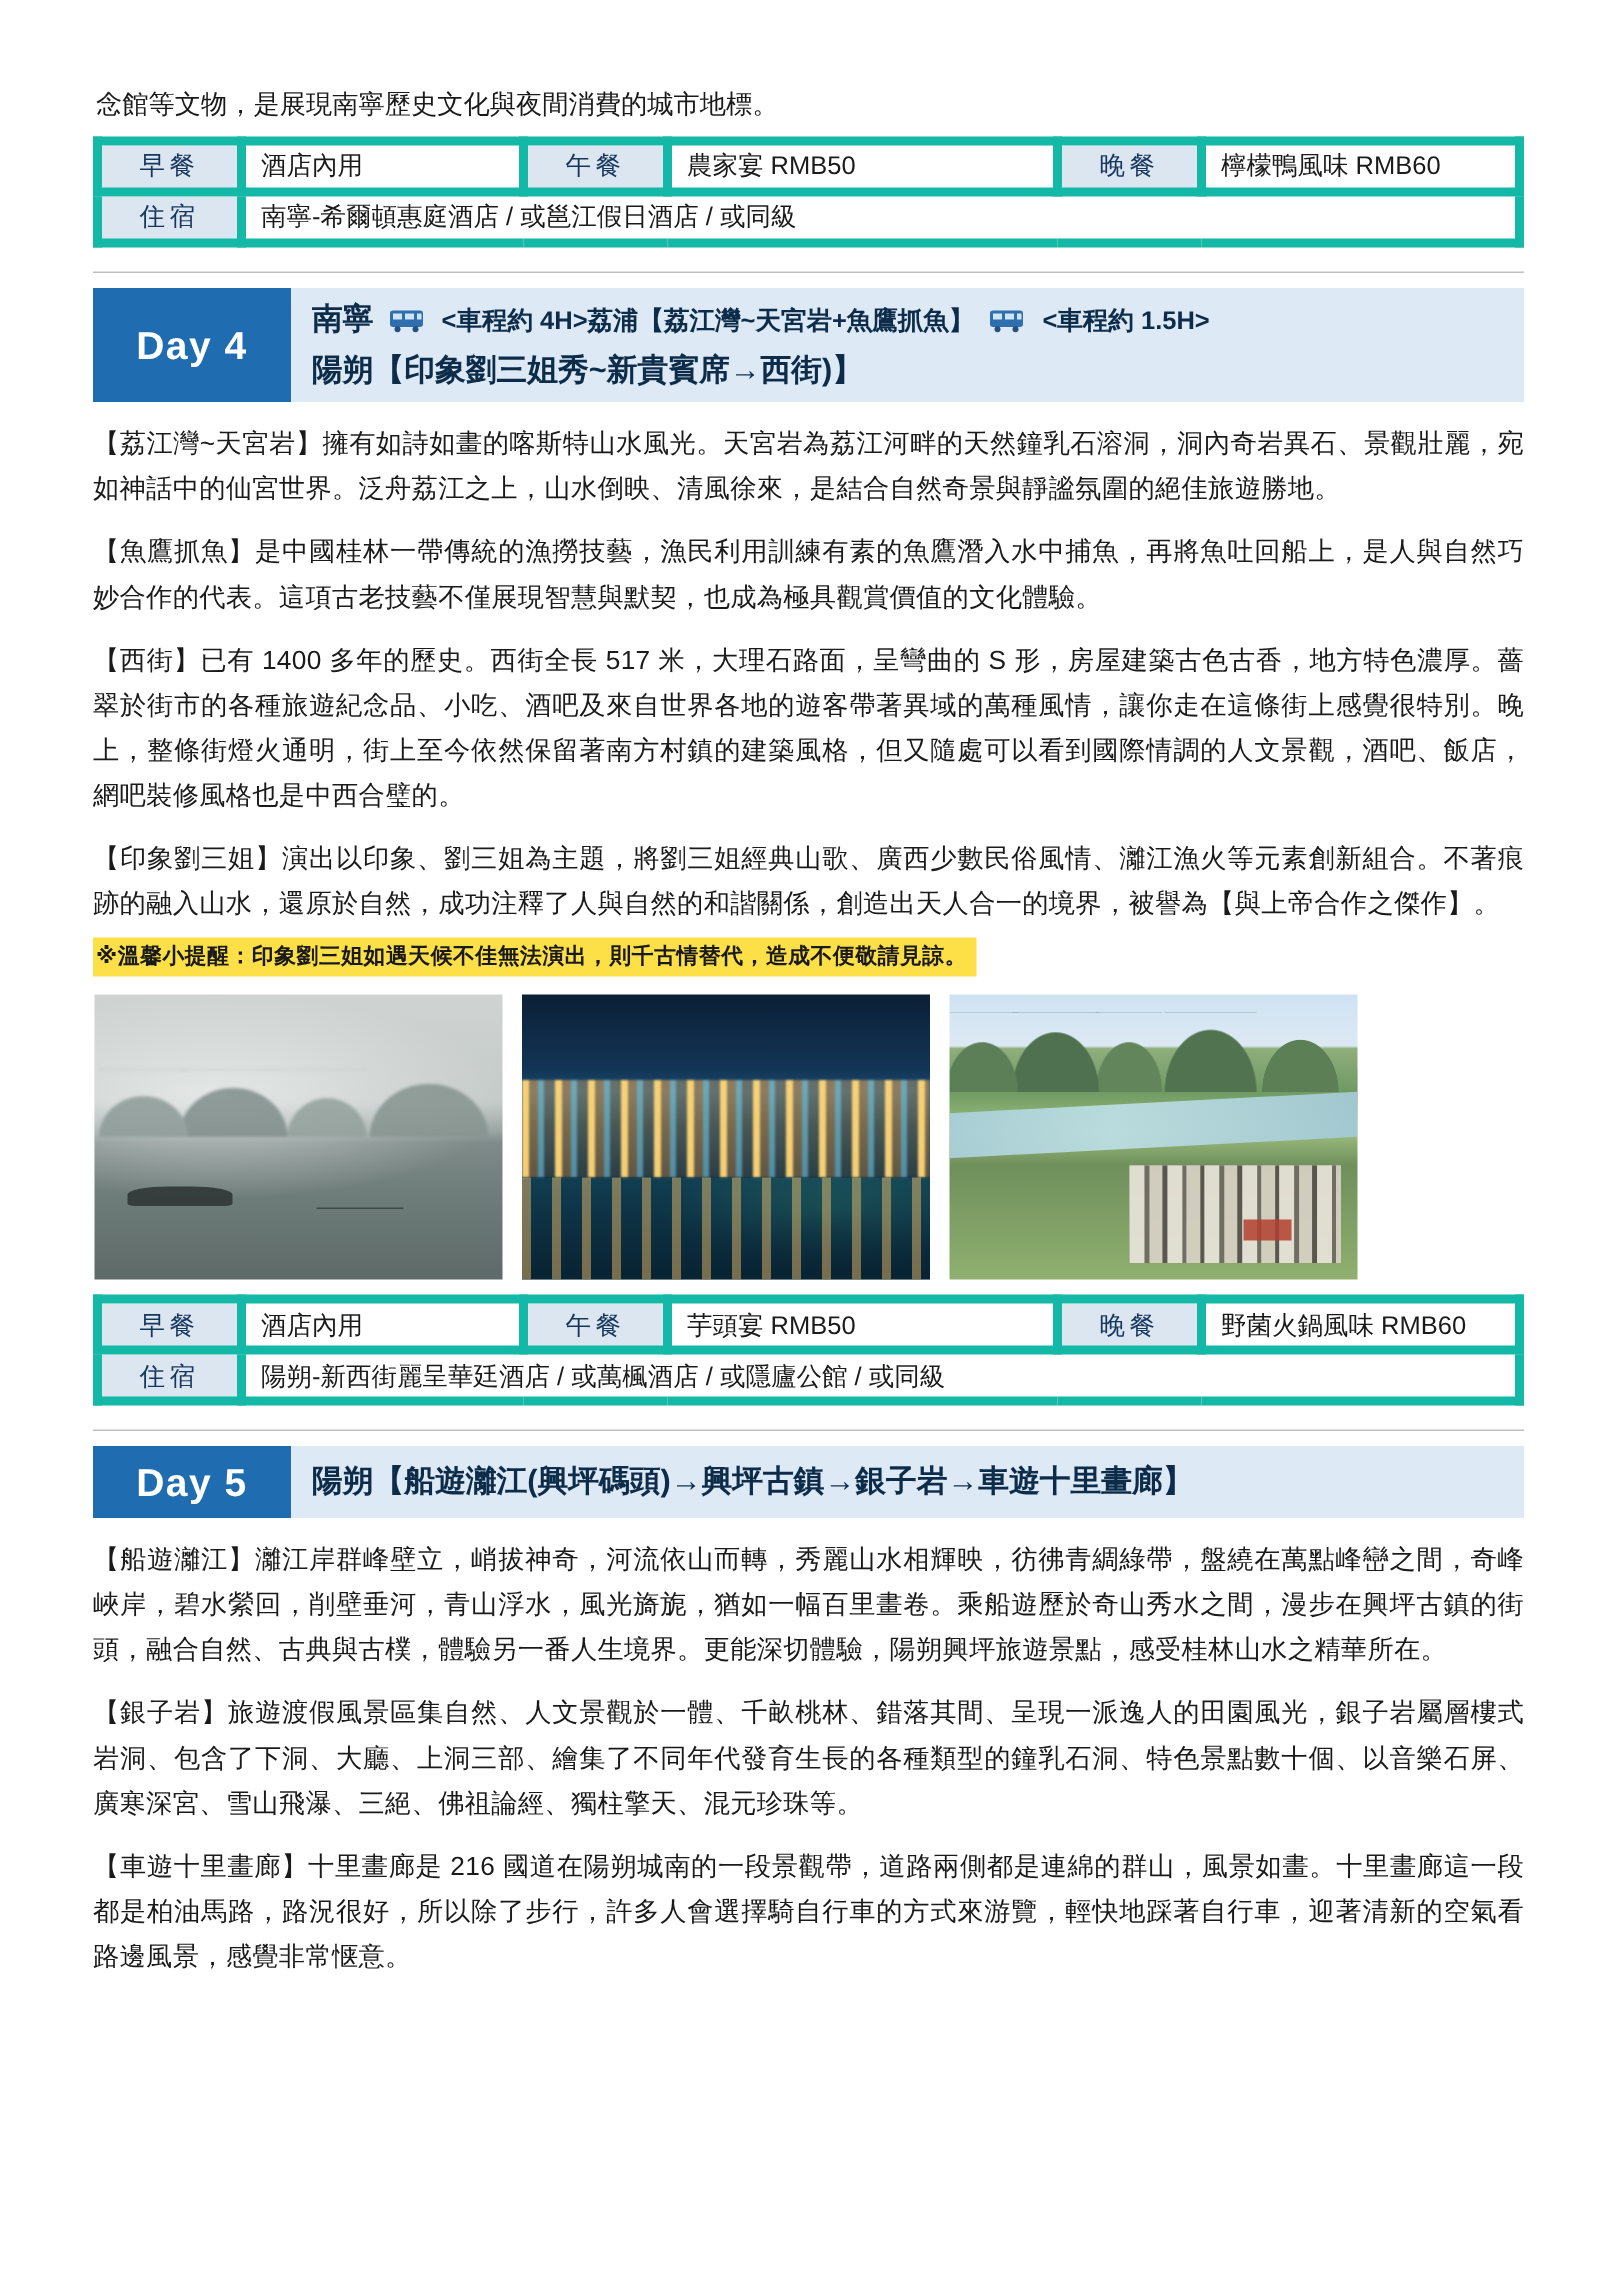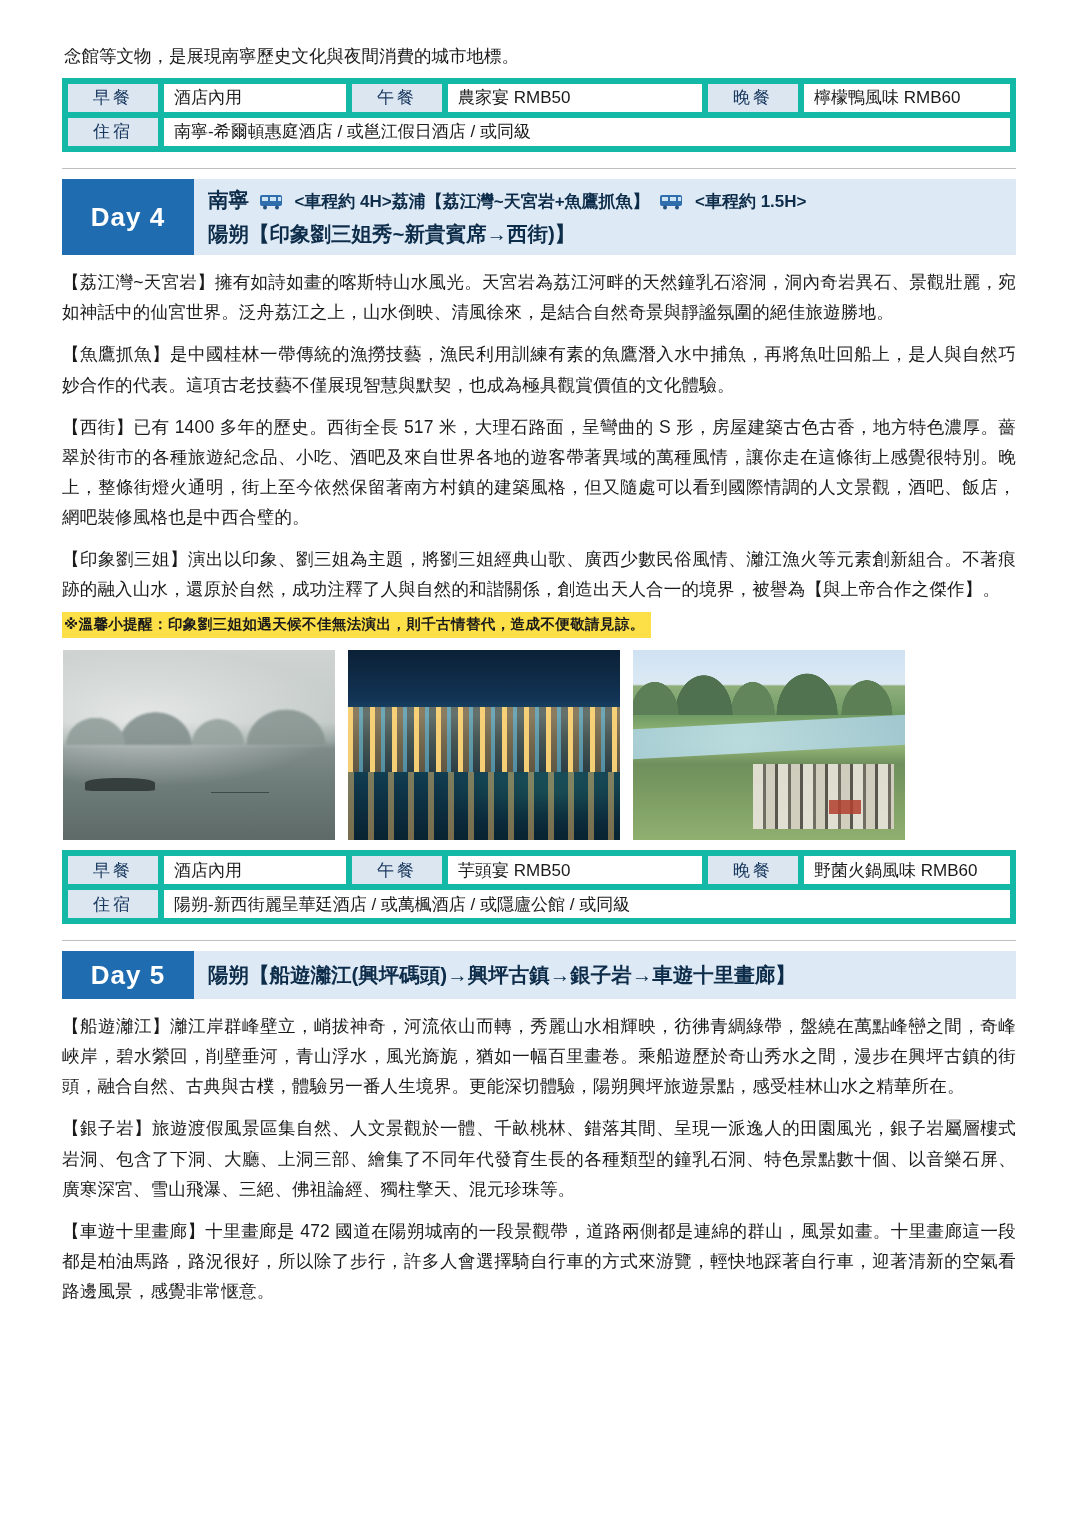--- a/index.html
+++ b/index.html
@@ -7,21 +7,21 @@
   body {
     width: 1076px;
     min-height: 1521px;
     background: #ffffff;
     font-family: "Liberation Sans", "DejaVu Sans", sans-serif;
     color: #1a1a1a;
   }
   .page {
     position: relative;
     width: 1076px;
-    padding: 42px 60px 20px 62px;
+    padding: 55px 60px 20px 62px;
   }
 
   
   .para {
     font-size: 17.5px;
     line-height: 1.72;
     letter-spacing: 0.2px;
     text-align: justify;
     margin: 12px 0 2px 0;
   }
@@ -308,15 +308,15 @@
   
   <div class="day-head" style="min-height:48px">
     <div class="day-badge">Day 5</div>
     <div class="day-title">
       <div class="ln">陽朔【船遊灕江(興坪碼頭)→興坪古鎮→銀子岩→車遊十里畫廊】</div>
     </div>
   </div>
 
   <p class="para">【船遊灕江】灕江岸群峰壁立，峭拔神奇，河流依山而轉，秀麗山水相輝映，彷彿青綢綠帶，盤繞在萬點峰巒之間，奇峰峽岸，碧水縈回，削壁垂河，青山浮水，風光旖旎，猶如一幅百里畫卷。乘船遊歷於奇山秀水之間，漫步在興坪古鎮的街頭，融合自然、古典與古樸，體驗另一番人生境界。更能深切體驗，陽朔興坪旅遊景點，感受桂林山水之精華所在。</p>
   <p class="para">【銀子岩】旅遊渡假風景區集自然、人文景觀於一體、千畝桃林、錯落其間、呈現一派逸人的田園風光，銀子岩屬層樓式岩洞、包含了下洞、大廳、上洞三部、繪集了不同年代發育生長的各種類型的鐘乳石洞、特色景點數十個、以音樂石屏、廣寒深宮、雪山飛瀑、三絕、佛祖論經、獨柱擎天、混元珍珠等。</p>
-  <p class="para">【車遊十里畫廊】十里畫廊是 472 國道在陽朔城南的一段景觀帶，道路兩側都是連綿的群山，風景如畫。十里畫廊這一段都是柏油馬路，路況很好，所以除了步行，許多人會選擇騎自行車的方式來游覽，輕快地踩著自行車，迎著清新的空氣看路邊風景，感覺非常惬意。</p>
+  <p class="para">【車遊十里畫廊】十里畫廊是 216 國道在陽朔城南的一段景觀帶，道路兩側都是連綿的群山，風景如畫。十里畫廊這一段都是柏油馬路，路況很好，所以除了步行，許多人會選擇騎自行車的方式來游覽，輕快地踩著自行車，迎著清新的空氣看路邊風景，感覺非常惬意。</p>
 
 </div>
 
 </body></html>

